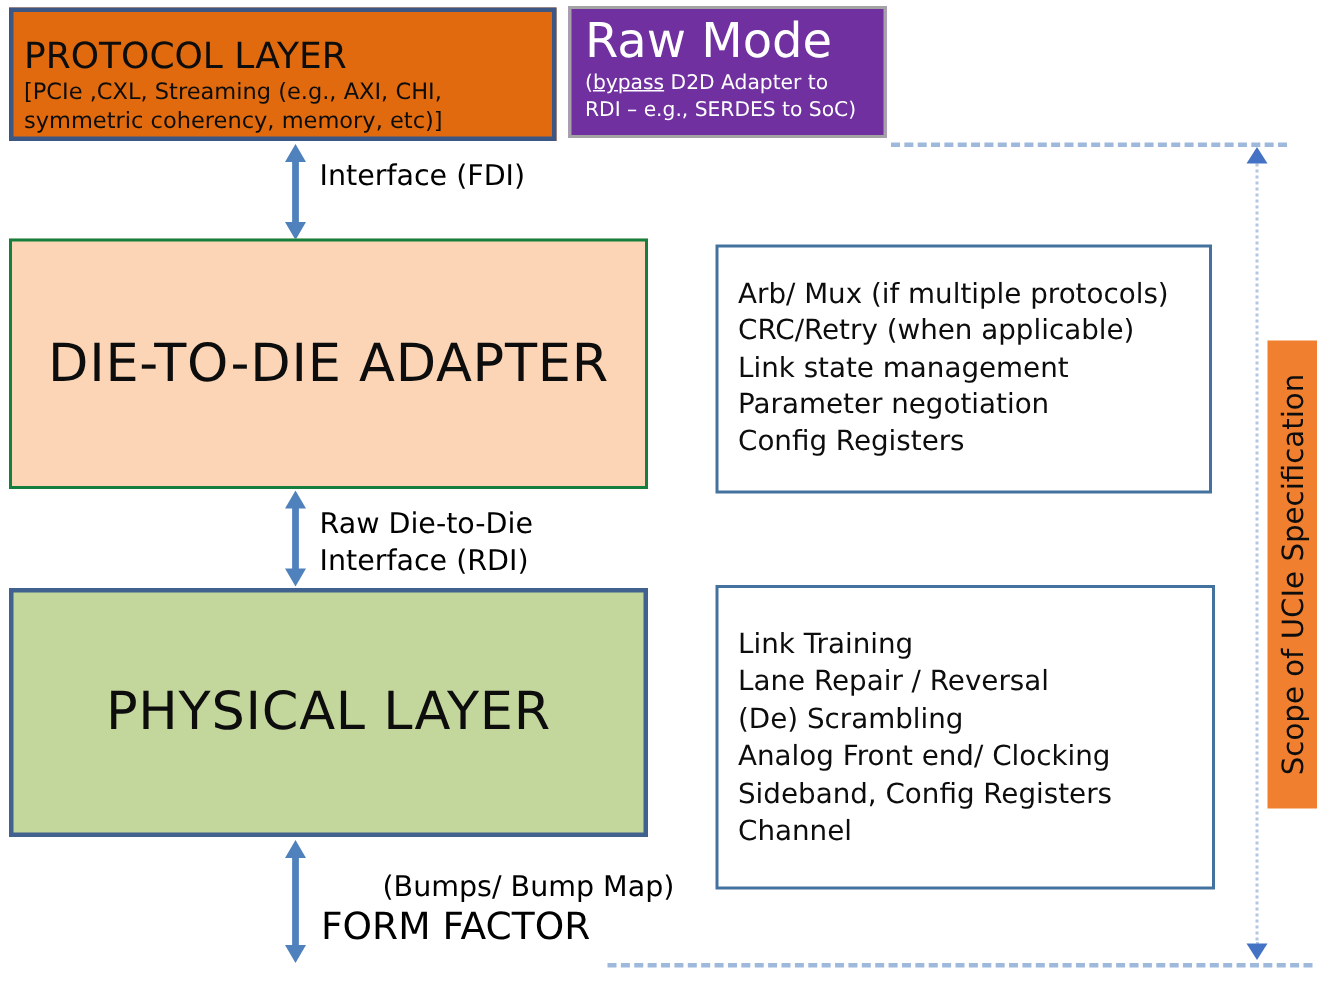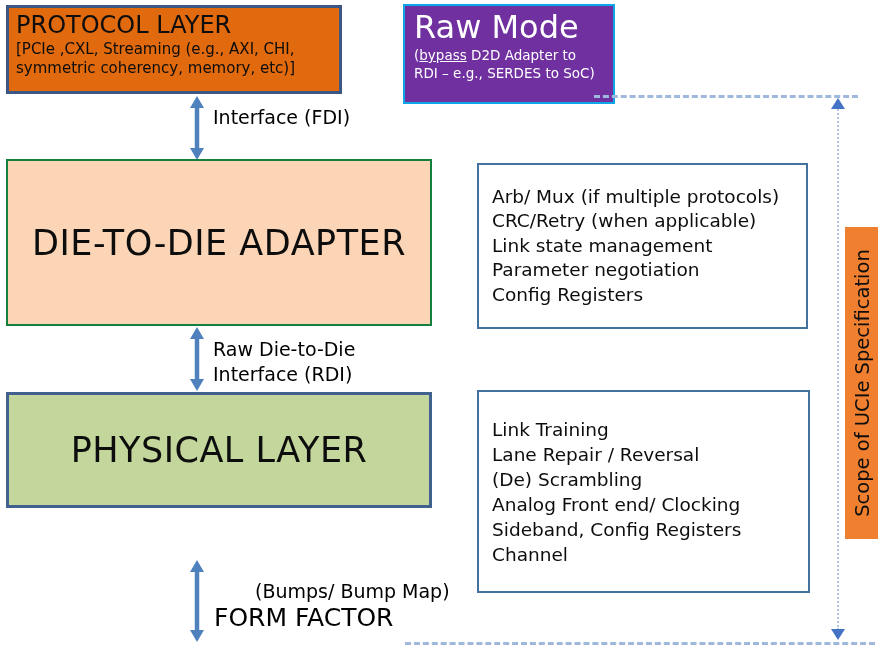--- a/index.html
+++ b/index.html
@@ -9,45 +9,45 @@
     height: 662px;
     background: #ffffff;
     font-family: "DejaVu Sans", "Liberation Sans", sans-serif;
     color: #000000;
     overflow: hidden;
   }
   .abs { position: absolute; box-sizing: border-box; }
 
   
   .protocol-box {
-    left: 6px; top: 5px; width: 336px; height: 89px;
+    left: 6px; top: 5px; width: 365px; height: 89px;
     background: #E06A0D; border: 3px solid #3D5784;
-    padding: 2px 7px;
+    padding: 14px 7px;
   }
   .protocol-title { font-size: 24px; line-height: 30px; color: #0d0d0d; }
   .protocol-sub { font-size: 15px; line-height: 19px; color: #0d0d0d; }
 
   .rawmode-box {
-    left: 379px; top: 4px; width: 212px; height: 100px;
-    background: #7030A0; border: 2px solid #0ea5e9;
-    padding: 1px 9px; color: #ffffff; margin-left: 24px;
+    left: 379px; top: 4px; width: 212px; height: 88px;
+    background: #7030A0; border: 2px solid #a3a3a3;
+    padding: 1px 9px; color: #ffffff;
   }
   .rawmode-title { font-size: 32px; line-height: 40px; }
   .rawmode-note { font-size: 13.5px; line-height: 17.5px; }
   .u { text-decoration: underline; }
 
   .adapter-box {
     left: 6px; top: 159px; width: 426px; height: 167px;
     background: #FBD5B5; border: 2px solid #15803d;
     display: flex; align-items: center; justify-content: center;
   }
   .big-title { font-size: 35px; letter-spacing: 0.5px; color: #0d0d0d; white-space: nowrap; }
 
   .physical-box {
-    left: 6px; top: 392px; width: 426px; height: 116px;
+    left: 6px; top: 392px; width: 426px; height: 166px;
     background: #C3D69B; border: 3px solid #41618F;
     display: flex; align-items: center; justify-content: center;
   }
 
   .feature-box {
     background: #ffffff; border: 2px solid #44729F;
     display: flex; flex-direction: column; justify-content: center;
     padding-left: 13px; font-size: 18.5px; color: #0d0d0d;
   }
   .adapter-features { left: 477px; top: 163px; width: 331px; height: 166px; line-height: 24.5px; }

